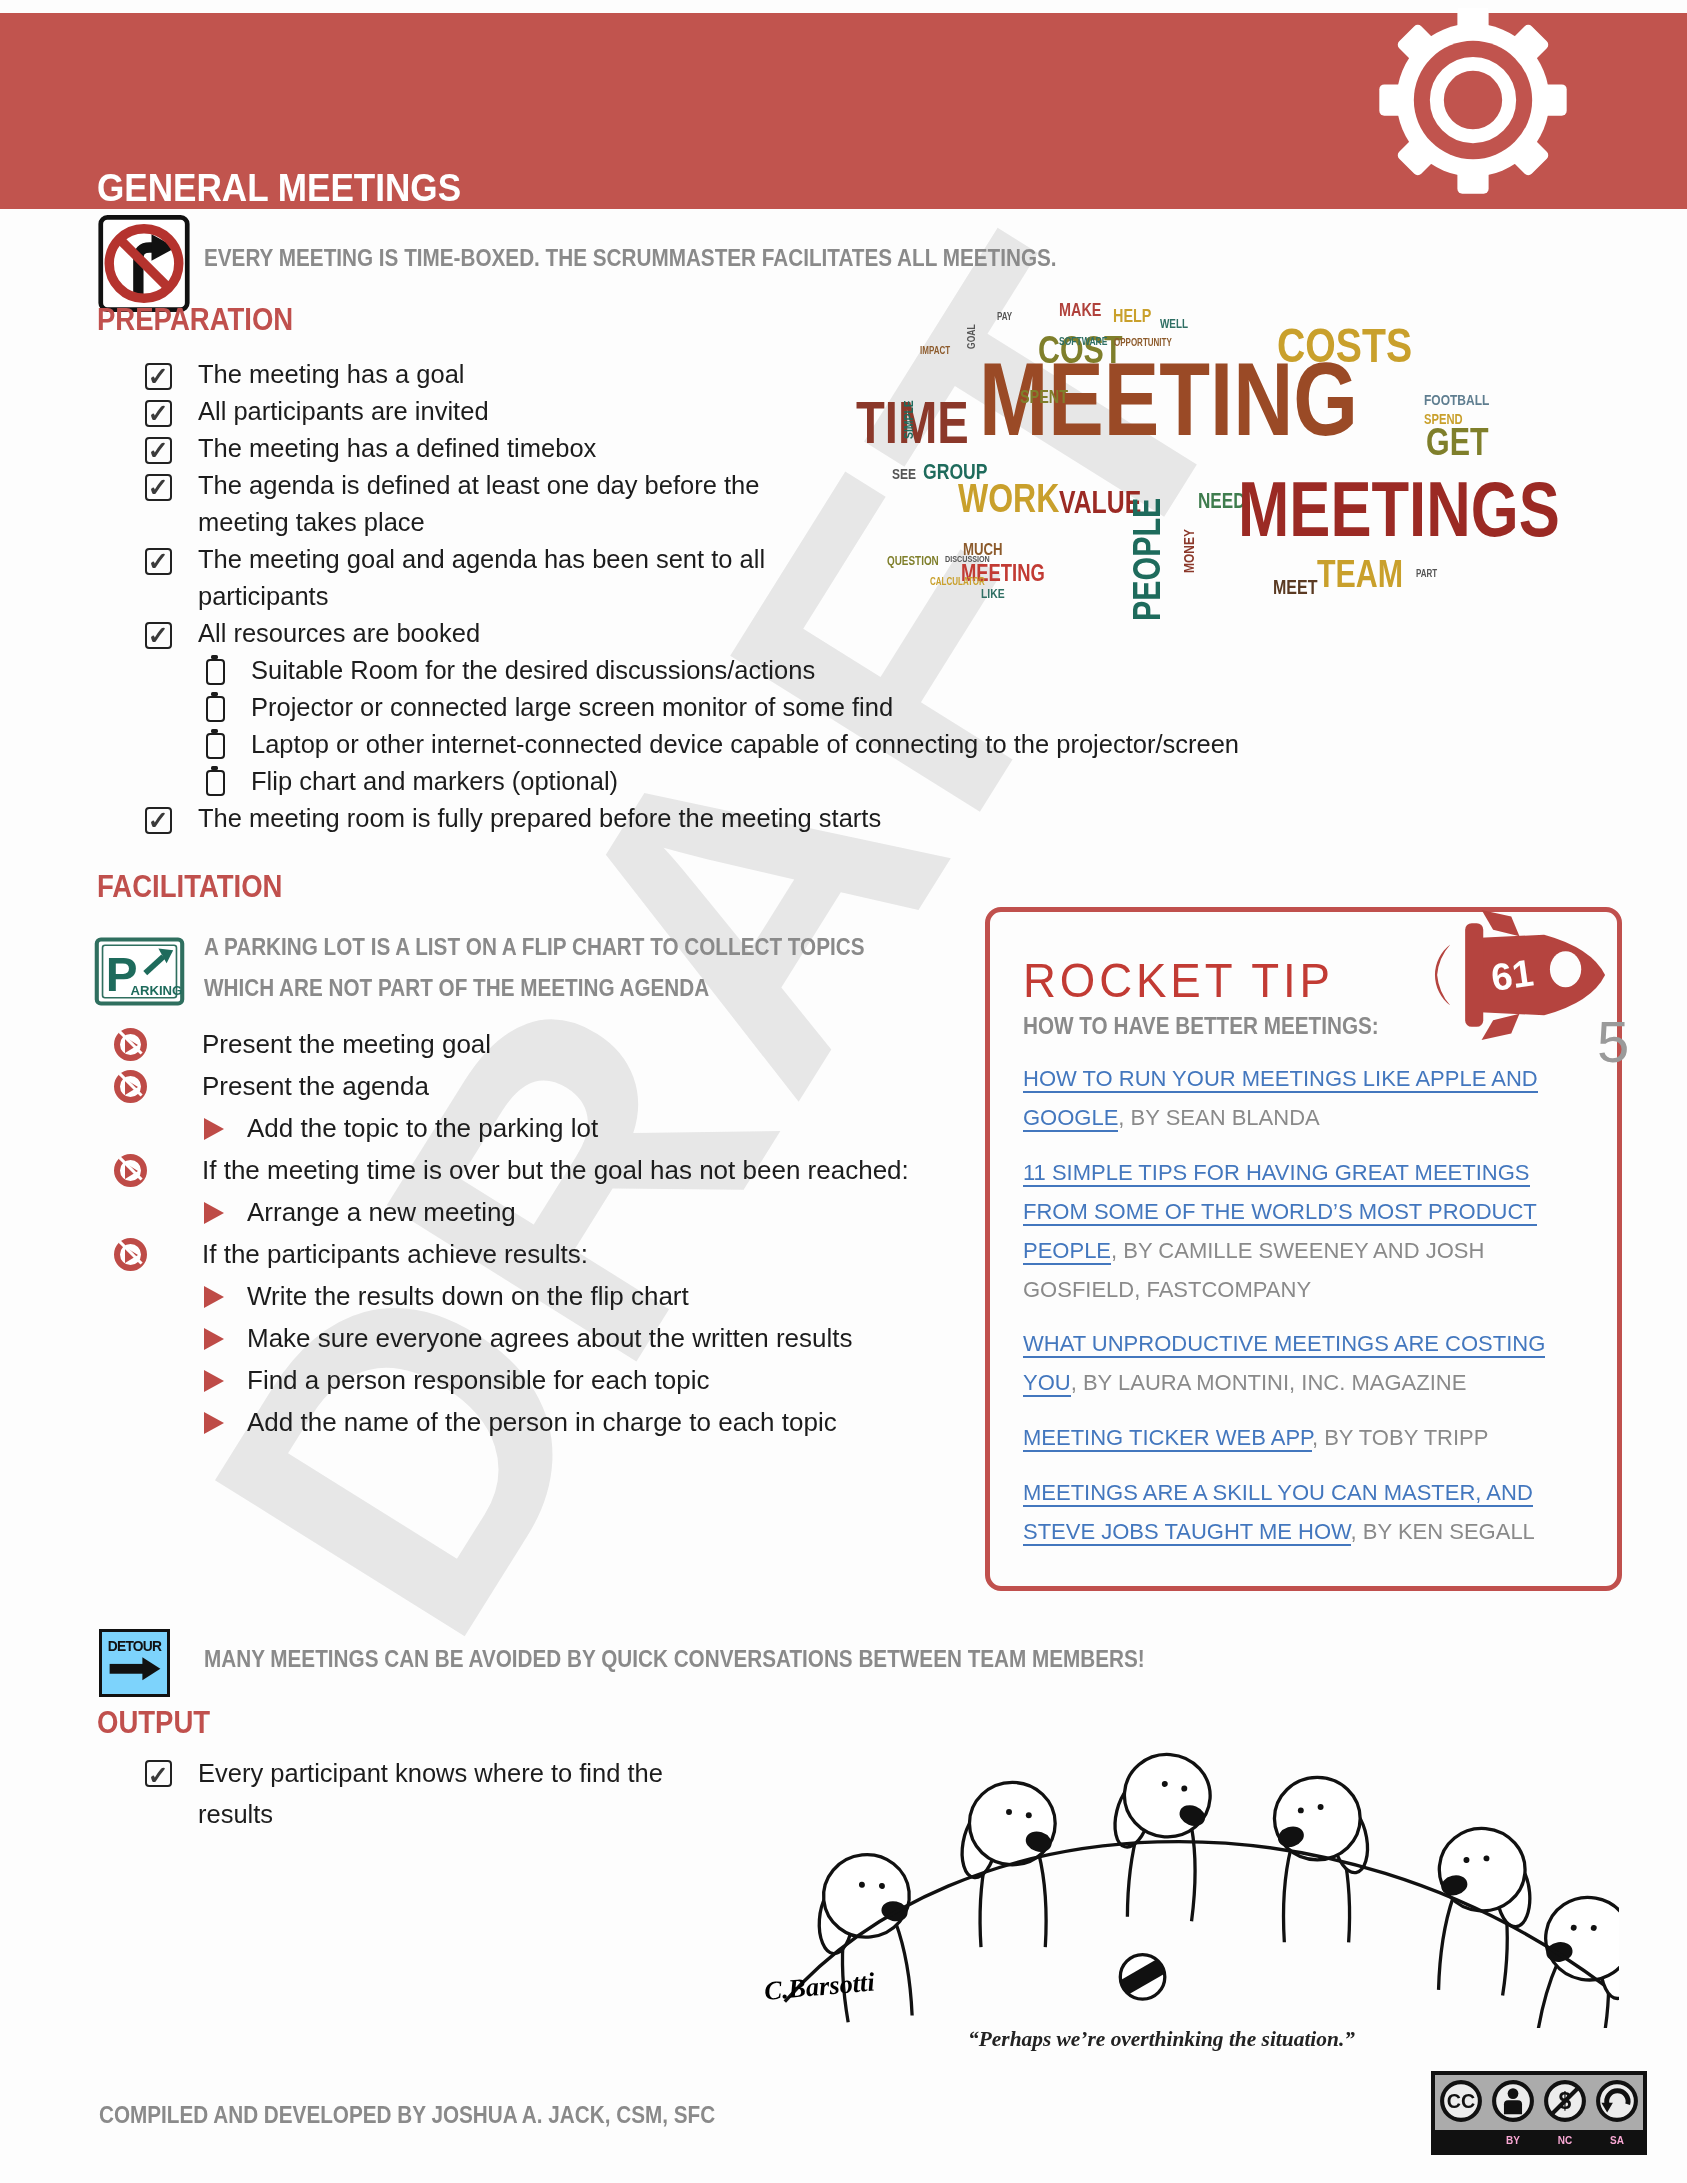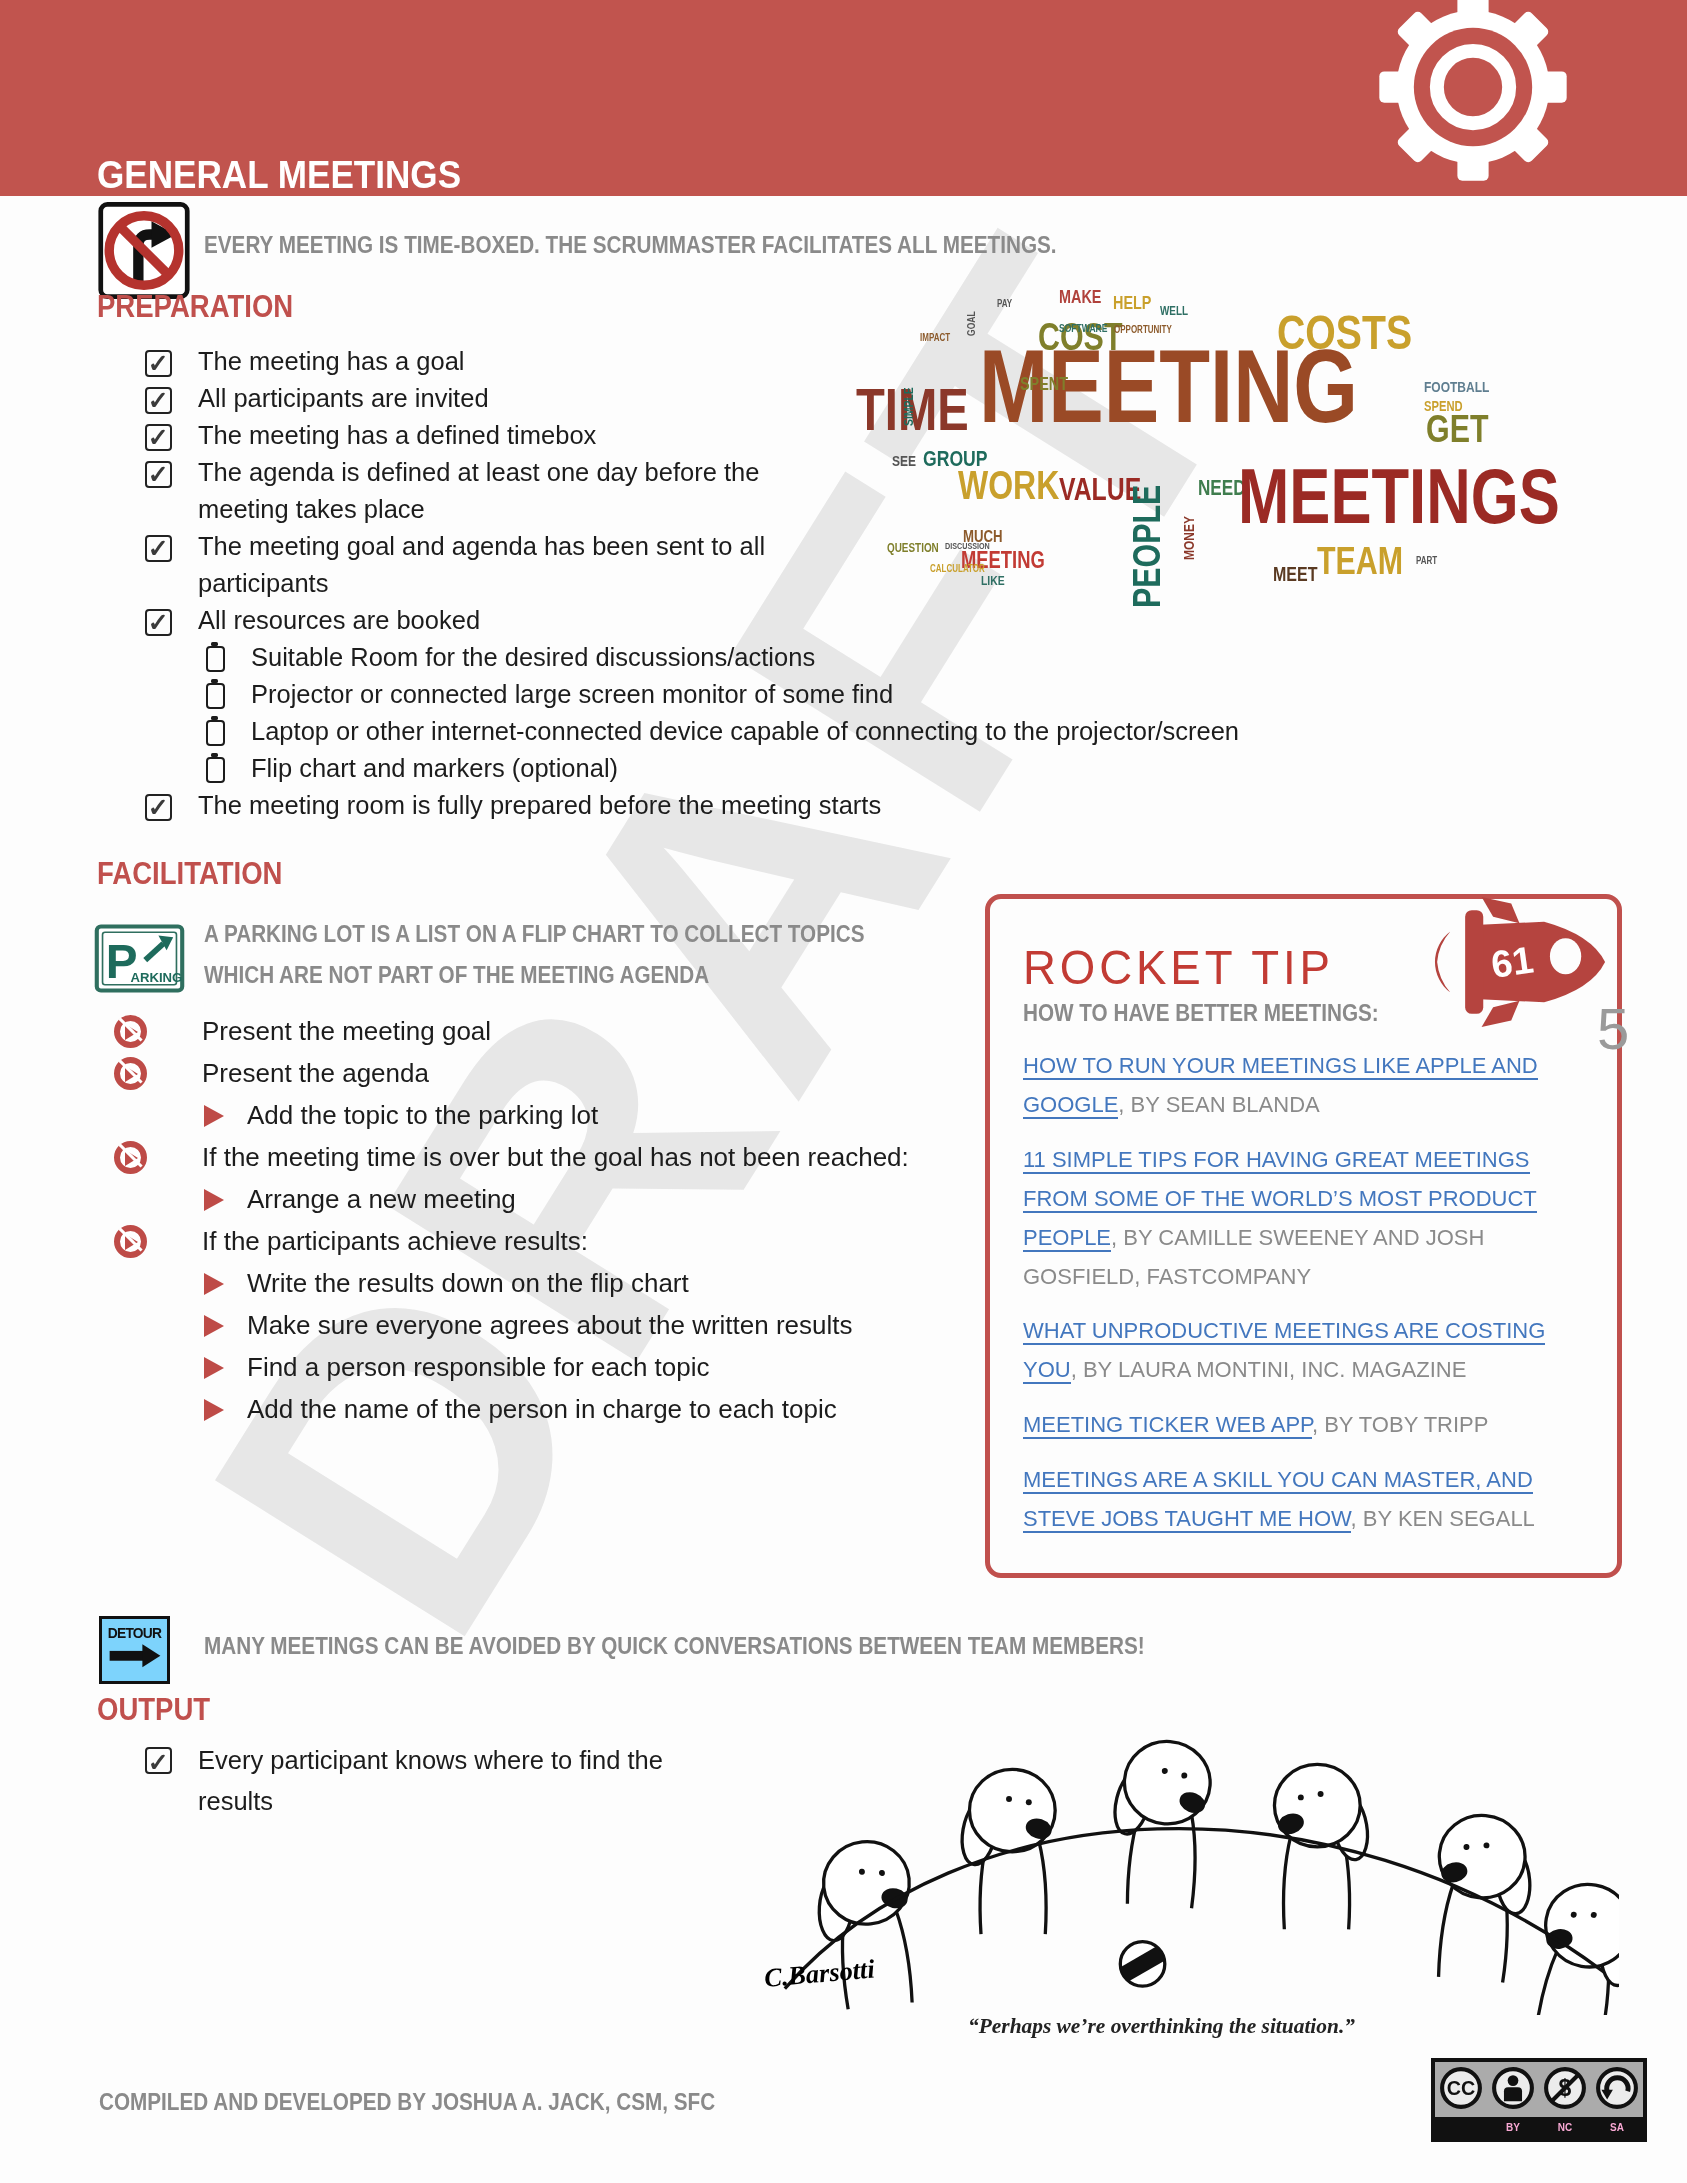--- a/index.html
+++ b/index.html
@@ -3,21 +3,21 @@
 <meta charset="utf-8">
 <style>
   html,body{margin:0;padding:0;}
   body{width:1687px;height:2183px;position:relative;background:#FDFDFD;
        font-family:"Liberation Sans",sans-serif;color:#1c1c1c;overflow:hidden;}
   .abs{position:absolute;}
   
   #watermark{position:absolute;left:49px;top:840px;width:1170px;text-align:center;
     font-size:428px;font-weight:bold;color:#E2E2E2;letter-spacing:15px;white-space:nowrap;
     transform:rotate(-58deg);transform-origin:center center;z-index:0;opacity:.8;}
-  #content{position:absolute;inset:0;z-index:1;}
+  #content{position:absolute;inset:0;z-index:1;margin-top:13px;}
   
   #topbar{position:absolute;left:0;top:0;width:1687px;height:196px;background:#C1544E;}
   #page-title{position:absolute;left:97px;top:153px;font-size:39px;font-weight:bold;color:#fff;
     letter-spacing:0px;transform:scaleX(.9);transform-origin:left top;white-space:nowrap;}
   #gear{position:absolute;left:1374px;top:-5px;}
   
   #noturn{position:absolute;left:97px;top:200px;}
   .graynote{font-size:23px;font-weight:bold;color:#8A8A8A;transform:scaleX(.9);
     transform-origin:left top;white-space:nowrap;}
   #intro-note{position:absolute;left:204px;top:232px;}

